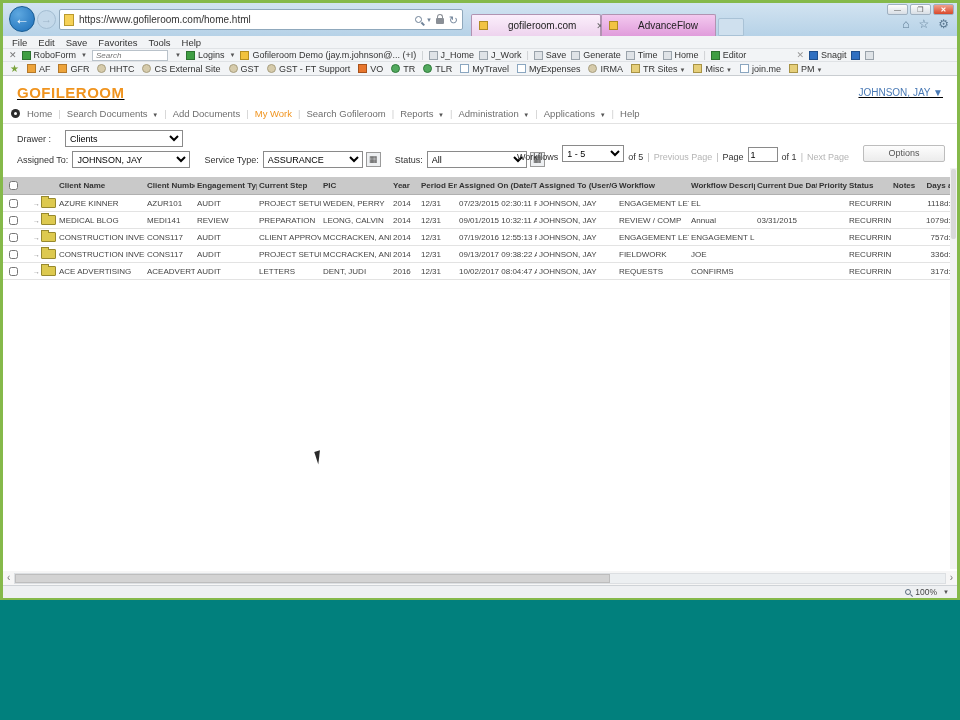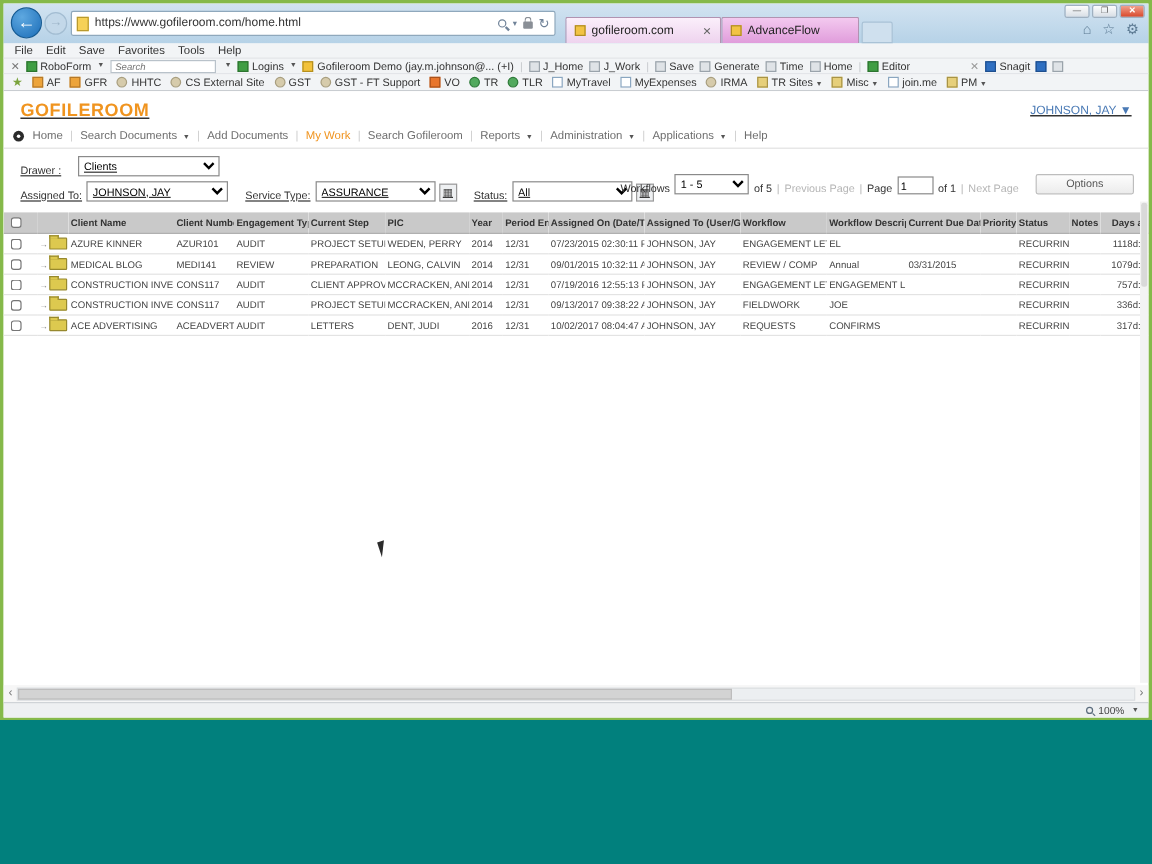--- a/index.html
+++ b/index.html
@@ -25,42 +25,42 @@
   .page-ico { width:10px; height:12px; background:#f6d157; border:1px solid #b99a2e; margin-right:5px; }
   .addr-url { flex:1; font-size:10px; color:#333; white-space:nowrap; overflow:hidden; }
   .addr-icos { display:flex; align-items:center; gap:5px; color:#7b8globals9aa; }
   .mag { width:7px; height:7px; border:1.5px solid #6f8298; border-radius:50%; position:relative; }
   .mag:after { content:''; position:absolute; width:4px; height:1.5px; background:#6f8298; transform:rotate(45deg); left:5px; top:6px; }
   .caret { font-size:7px; color:#6f8298; }
   .lock { width:8px; height:6px; background:#8a8f96; border-radius:1px; position:relative; margin-top:3px; }
   .lock:before { content:''; position:absolute; top:-4px; left:1px; width:4px; height:4px; border:1.5px solid #8a8f96; border-bottom:none; border-radius:3px 3px 0 0; }
   .refresh { font-size:11px; color:#6f8298; line-height:10px; }
   .tabs { position:absolute; top:11px; left:468px; display:flex; align-items:flex-end; height:22px; }
-  .tab { display:flex; align-items:center; gap:5px; height:22px; padding:0 7px; font-size:10px; color:#222;
+  .tab { display:flex; align-items:center; gap:20px; height:22px; padding:0 7px; font-size:10px; color:#222;
          border:1px solid #b193b1; border-bottom:none; border-radius:2px 2px 0 0; }
   .tab.active { background:linear-gradient(#fbeffb,#eed3ee); width:130px; }
   .tab.second { background:linear-gradient(#f3c9ef,#e09cdb); width:115px; }
   .tab-fav { width:9px; height:9px; background:#f2c344; border:1px solid #b08c23; flex:none; }
   .tab-close { margin-left:auto; color:#666; font-size:9px; }
   .newtab { width:26px; height:18px; background:#cfe0ee; border:1px solid #a9c2d6; border-radius:2px 2px 0 0; margin-left:2px; }
   .chrome-icos { position:absolute; top:14px; right:8px; display:flex; gap:9px; font-size:12px; color:#5f7purple388; color:#5c7purple08a; }
   .chrome-icos span { color:#5c7a93; }
 
   
   .menubar { height:13px; background:#f2f4f6; border-bottom:1px solid #e0e3e6; display:flex; align-items:center;
              gap:11px; padding:0 9px; font-size:9.5px; color:#333; }
   .rfbar { height:13px; background:#f2f4f6; border-bottom:1px solid #dfe2e5; display:flex; align-items:center;
            gap:5px; padding:0 6px; font-size:9px; color:#333; white-space:nowrap; }
   .rfbar .sep { color:#c6c9cc; }
   .ticon { display:inline-block; width:9px; height:9px; flex:none; }
   .ticon.green { background:#3f9e43; border:1px solid #2d7330; }
   .ticon.yellow { background:#f2c23c; border:1px solid #b58f1f; }
   .ticon.blue { background:#2f6fc1; border:1px solid #1f4f8e; }
   .ticon.gray { background:#dfe3e7; border:1px solid #9aa3ab; }
-  .rf-search { width:88px; height:11px; font-size:8px; border:1px solid #b9c2ca; background:#fff; padding:0 3px; font-style:italic; color:#999; }
+  .rf-search { width:76px; height:11px; font-size:8px; border:1px solid #b9c2ca; background:#fff; padding:0 3px; font-style:italic; color:#999; }
   .tbtn { display:inline-flex; align-items:center; gap:3px; }
   .bmbar { height:14px; background:#f2f4f6; border-bottom:1px solid #c9cdd1; display:flex; align-items:center;
            gap:8px; padding:0 7px; font-size:9px; color:#333; white-space:nowrap; overflow:hidden; }
   .ic { display:inline-block; width:9px; height:9px; margin-right:3px; vertical-align:-1px; }
   .ic.sq-or { background:#eda43b; border:1px solid #b5792a; }
   .ic.sq-dor { background:#e8762d; border:1px solid #a8521c; }
   .ic.cir { background:#d6cbab; border:1px solid #a89e7f; border-radius:50%; }
   .ic.cir-gr { background:#52a95e; border:1px solid #2f7a3a; border-radius:50%; }
   .ic.doc { background:#fff; border:1px solid #8aa6c0; }
   .ic.fold { background:#e6cf7a; border:1px solid #a89345; }
@@ -74,21 +74,21 @@
   .user-menu { font-size:10px; color:#4a7ab5; padding-top:3px; }
   .app-nav { display:flex; align-items:center; gap:6px; padding:7px 8px 4px 8px; font-size:9.5px; color:#6e6e6e;
              border-bottom:1px solid #e2e2e2; }
   .app-nav .pipe { color:#cfcfcf; }
   .app-nav a { color:#6e6e6e; text-decoration:none; }
   .app-nav a.active { color:#f0941f; }
   .nav-dot { width:9px; height:9px; border-radius:50%; background:#2b2b2b; position:relative; margin-right:1px; }
   .nav-dot:after { content:''; position:absolute; left:3px; top:3px; width:3px; height:3px; border-radius:50%; background:#fff; }
 
   .filters { position:relative; padding:6px 14px 5px 14px; font-size:9px; color:#333; }
-  .f-row { display:flex; align-items:flex-end; margin-bottom:4px;text-decoration:underline; }
+  .f-row { display:flex; align-items:center; margin-bottom:4px; }
   .f-row label { margin-right:4px; }
   select { font-size:9px; height:17px; border:1px solid #8a8a8a; background:#fff; }
   .sel-drawer { width:118px; } .sel-assigned { width:118px; } .sel-service { width:100px; } .sel-status { width:100px; }
   .mini-btn { width:15px; height:15px; border:1px solid #9a9a9a; background:#eef0f2; font-size:9px; line-height:13px;
               text-align:center; color:#555; margin-left:3px; }
   .gap { width:14px; }
   .paging { position:absolute; right:12px; top:21px; display:flex; align-items:flex-end; gap:4px; font-size:9px; color:#333; }
   .paging .dim { color:#b5b5b5; }
   .sel-range { width:62px; }
   .page-input { width:30px; height:15px; font-size:9px; border:1px solid #8a8a8a; padding:0 2px; }

